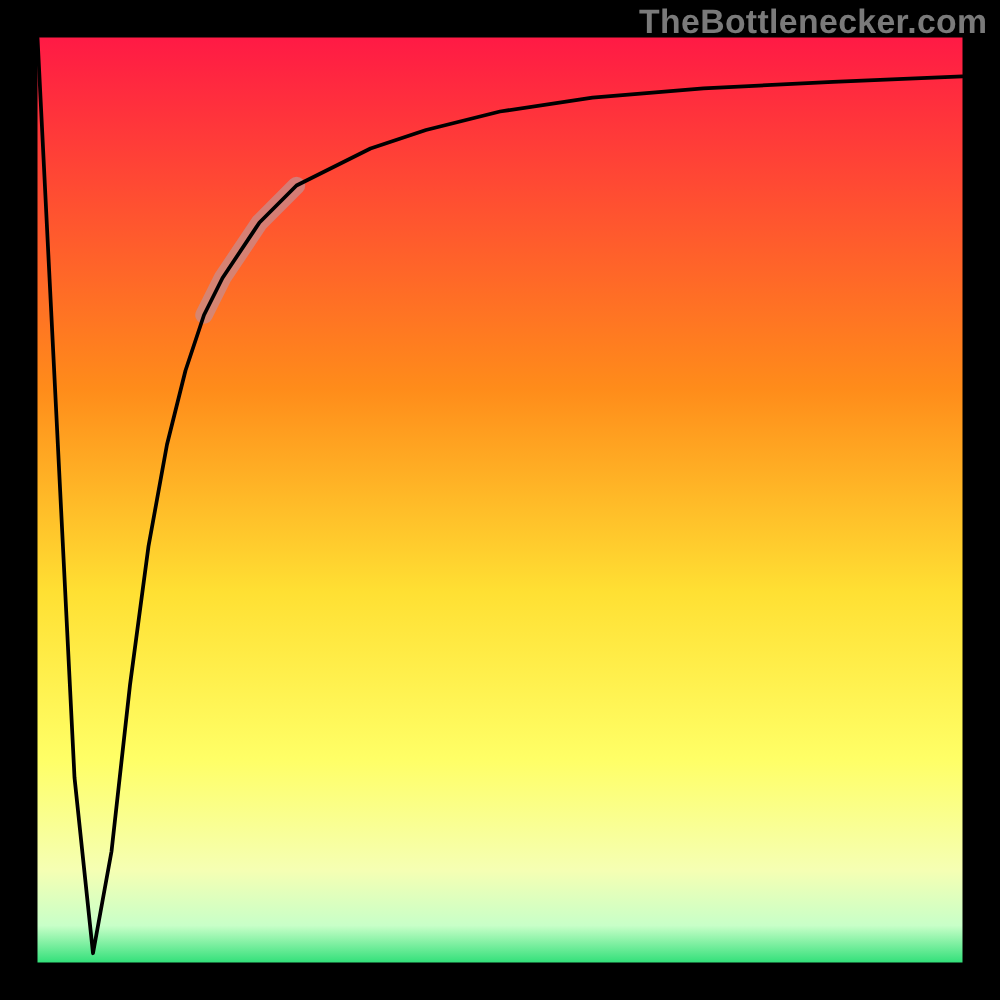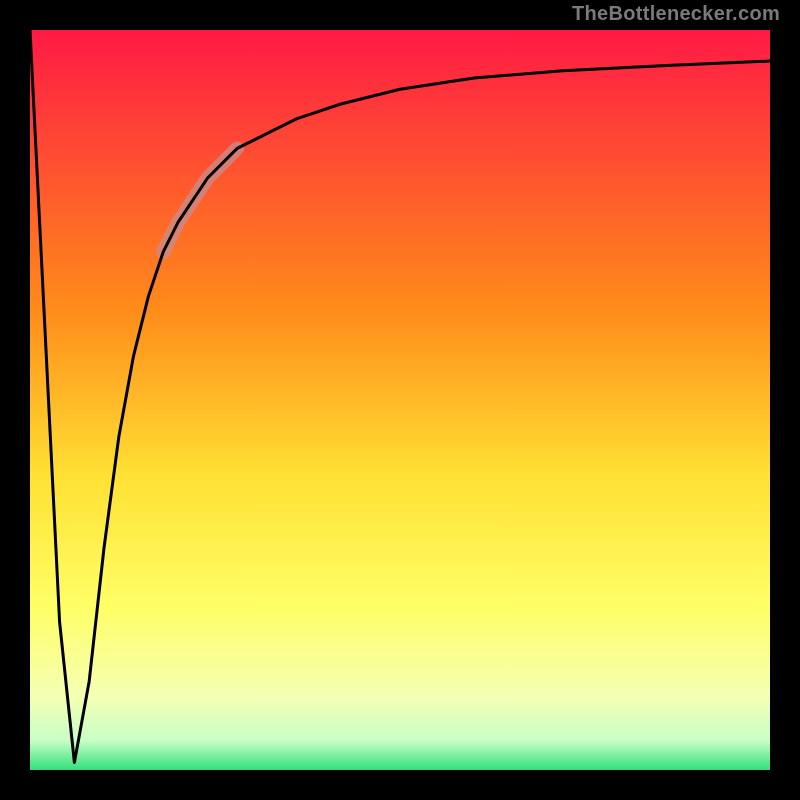--- a/index.html
+++ b/index.html
@@ -19,22 +19,22 @@
   svg.chart {
     position: absolute;
     inset: 0;
     width: 800px;
     height: 800px;
     display: block;
   }
   .watermark {
     position: absolute;
     top: 2px;
-    right: 20px;
-    font-size: 20px;
+    right: 10px;
+    font-size: 27px;
     font-weight: 600;
     color: #7a7a7a;
     letter-spacing: 0.3px;
     user-select: none;
     pointer-events: none;
   }
 </style>
 </head>
 <body>
 

